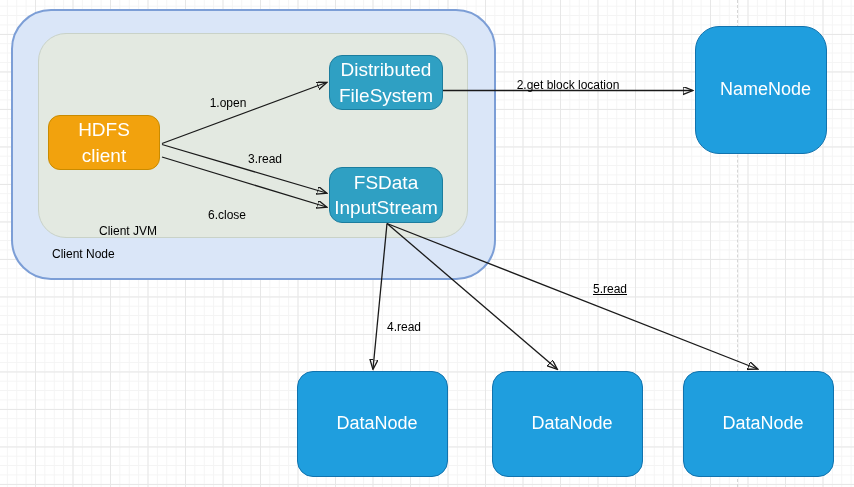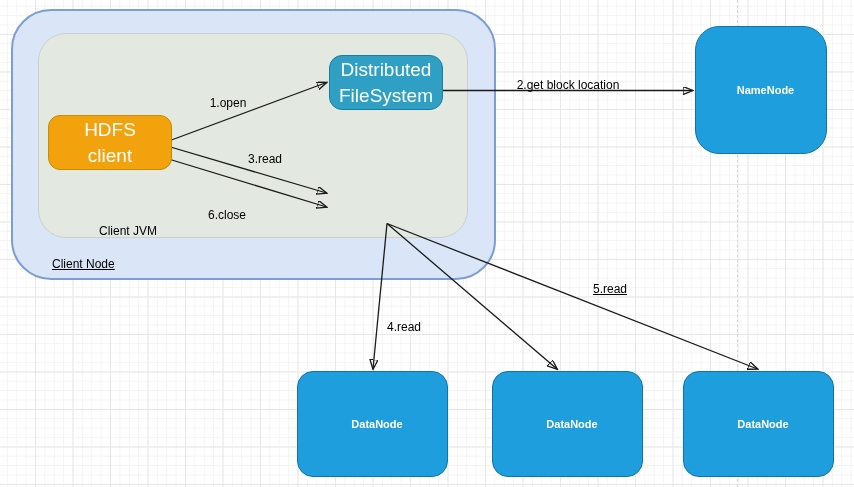--- a/index.html
+++ b/index.html
@@ -29,62 +29,64 @@
   }
   #edges{position:absolute;left:0;top:0;z-index:4;}
   #edges path{fill:none;stroke:#1a1a1a;stroke-width:1.3px;pointer-events:stroke;}
   .node{
     border-style:solid;border-width:1.5px;
     display:flex;align-items:center;justify-content:center;
     text-align:center;z-index:5;
     white-space:pre-line;line-height:1.32;
   }
   .node-plain{font-size:19px;font-weight:400;}
-  .node-bold{font-size:11px;font-weight:700;padding-left:9px;}
+  .node-bold{font-size:18px;font-weight:400;padding-left:9px;}
   .edge-label{
     z-index:6;font-size:12px;color:#000;white-space:nowrap;
     transform:translate(-50%,-50%);
   }
 </style>
 </head>
 <body>
 
 <div id="canvas" style="--grid-minor: #f4f4f4; --grid-major: #e7e7e7;">
 
   <div class="abs page-divider" style="left:737px;"></div>
 
   <div class="abs container-box" style="left: 11px; top: 9px; width: 485px; height: 271px; border-width: 2px; border-radius: 40px; background-color: rgb(218, 230, 248); border-color: rgb(124, 158, 214);"></div>
 
   <div class="abs container-box" style="left: 38px; top: 33px; width: 430px; height: 205px; border-width: 1.5px; border-radius: 28px; background-color: rgb(227, 233, 225); border-color: rgb(201, 210, 200);"></div>
 
   <div class="abs container-label" style="left:67px;top:224px;margin-left:32px;">Client JVM</div>
 
-  <div class="abs container-label" style="left:52px;top:257px;text-decoration:underline;">Client Node</div>
+  <div class="abs container-label" style="left:52px;top:247px;">Client Node</div>
 
   <svg id="edges" width="854" height="487" viewBox="0 0 854 487">
     <defs>
       <marker id="arrow" markerWidth="11" markerHeight="9" refX="9.5" refY="4" orient="auto" markerUnits="userSpaceOnUse">
         <path d="M0,0 L10,4 L0,8 Z" fill="#1a1a1a" stroke="none"></path>
       </marker>
     </defs>
     <path d="M162,143.5 L326.5,82.5" marker-end="url(#arrow)"></path>
     <path d="M443,90.5 L692.5,90.5" marker-end="url(#arrow)"></path>
     <path d="M162,144.5 L326.5,193" marker-end="url(#arrow)"></path>
     <path d="M162,157 L326.5,207" marker-end="url(#arrow)"></path>
     <path d="M387,223.5 L373,369" marker-end="url(#arrow)"></path>
     <path d="M387,223.5 L557,369" marker-end="url(#arrow)"></path>
     <path d="M387,223.5 L757.5,369" marker-end="url(#arrow)"></path>
   </svg>
 
-  <div class="abs node node-plain" style="left: 48px; top: 115px; width: 124px; height: 55px; border-radius: 12px; background-color: rgb(242, 162, 13); border-color: rgb(201, 139, 0); color: rgb(255, 255, 255);">HDFS
+  <div class="abs node node-plain" style="left: 48px; top: 115px; width: 112px; height: 55px; border-radius: 12px; background-color: rgb(242, 162, 13); border-color: rgb(201, 139, 0); color: rgb(255, 255, 255);">HDFS
 client</div>
 
   <div class="abs node node-plain" style="left: 329px; top: 55px; width: 114px; height: 55px; border-radius: 13px; background-color: rgb(47, 160, 195); border-color: rgb(27, 125, 158); color: rgb(255, 255, 255);">Distributed
 FileSystem</div>
 
+  <div class="abs node node-plain" style="left: 329px; top: 167px; width: 114px; height: 56px; border-radius: 13px; background-color: rgb(47, 160, 195); border-color: rgb(27, 125, 158); color: rgb(255, 255, 255);">FSData
+InputStream</div>
 
   <div class="abs node node-bold" style="left: 695px; top: 26px; width: 132px; height: 128px; border-radius: 24px; background-color: rgb(31, 158, 222); border-color: rgb(17, 115, 174); color: rgb(255, 255, 255);">NameNode</div>
 
   <div class="abs node node-bold" style="left: 297px; top: 371px; width: 151px; height: 106px; border-radius: 16px; background-color: rgb(31, 158, 222); border-color: rgb(17, 115, 174); color: rgb(255, 255, 255);">DataNode</div>
 
   <div class="abs node node-bold" style="left: 492px; top: 371px; width: 151px; height: 106px; border-radius: 16px; background-color: rgb(31, 158, 222); border-color: rgb(17, 115, 174); color: rgb(255, 255, 255);">DataNode</div>
 
   <div class="abs node node-bold" style="left: 683px; top: 371px; width: 151px; height: 106px; border-radius: 16px; background-color: rgb(31, 158, 222); border-color: rgb(17, 115, 174); color: rgb(255, 255, 255);">DataNode</div>
 
   <div class="abs edge-label" style="left:228px;top:103px;">1.open</div>

